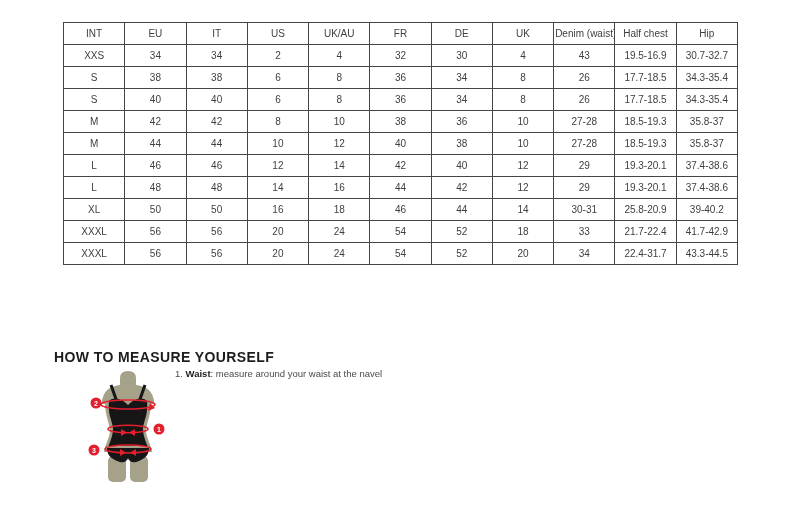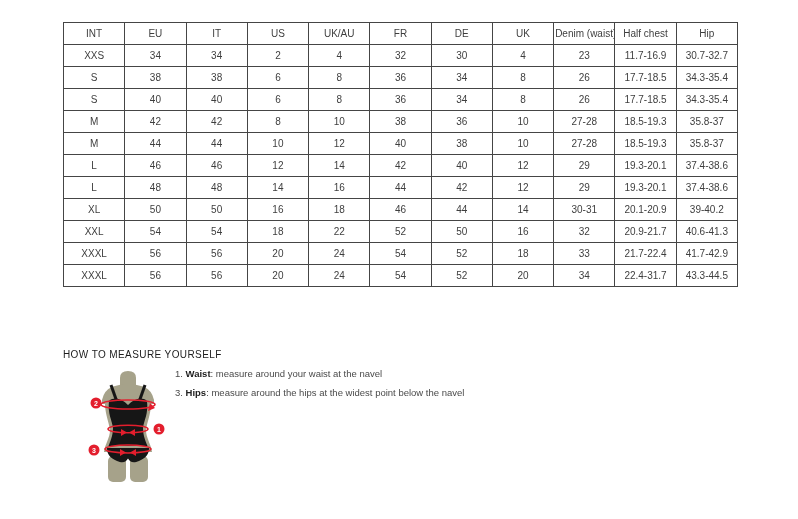--- a/index.html
+++ b/index.html
@@ -32,24 +32,24 @@
     text-align: center;
     vertical-align: middle;
     padding: 0 1px;
     white-space: nowrap;
     overflow: hidden;
   }
 
   
   .measure-title {
     position: absolute;
-    left: 63px;
+    left: 54px;
     top: 349px;
-    font-size: 10px;
-    font-weight: 400;
+    font-size: 14px;
+    font-weight: 700;
     letter-spacing: 0.4px;
     color: #1d1d1d;
   }
   .figure-wrap {
     position: absolute;
     left: 78px;
     top: 368px;
     width: 100px;
     height: 140px;
   }
@@ -98,22 +98,22 @@
     <tbody id="table-body">
         <tr>
           <td>XXS</td>
           <td>34</td>
           <td>34</td>
           <td>2</td>
           <td>4</td>
           <td>32</td>
           <td>30</td>
           <td>4</td>
-          <td>23</td>
-          <td>11.7-16.9</td>
+          <td>43</td>
+          <td>19.5-16.9</td>
           <td>30.7-32.7</td>
         </tr>
         <tr>
           <td>S</td>
           <td>38</td>
           <td>38</td>
           <td>6</td>
           <td>8</td>
           <td>36</td>
           <td>34</td>
@@ -190,35 +190,22 @@
         <tr>
           <td>XL</td>
           <td>50</td>
           <td>50</td>
           <td>16</td>
           <td>18</td>
           <td>46</td>
           <td>44</td>
           <td>14</td>
           <td>30-31</td>
-          <td>20.1-20.9</td>
+          <td>25.8-20.9</td>
           <td>39-40.2</td>
-        </tr>
-        <tr>
-          <td>XXL</td>
-          <td>54</td>
-          <td>54</td>
-          <td>18</td>
-          <td>22</td>
-          <td>52</td>
-          <td>50</td>
-          <td>16</td>
-          <td>32</td>
-          <td>20.9-21.7</td>
-          <td>40.6-41.3</td>
         </tr>
         <tr>
           <td>XXXL</td>
           <td>56</td>
           <td>56</td>
           <td>20</td>
           <td>24</td>
           <td>54</td>
           <td>52</td>
           <td>18</td>
@@ -276,16 +263,15 @@
       <text class="badge-num" x="18" y="37.6" text-anchor="middle">2</text>
       <circle cx="81" cy="61" r="5.5" fill="var(--accent)"></circle>
       <text class="badge-num" x="81" y="63.6" text-anchor="middle">1</text>
       <circle cx="16" cy="82" r="5.5" fill="var(--accent)"></circle>
       <text class="badge-num" x="16" y="84.6" text-anchor="middle">3</text>
     </svg>
   </div>
 
   <div class="steps" id="steps-list">
       <div class="step-line"><span>1. </span><b>Waist</b><span>: measure around your waist at the navel</span></div>
-      <div class="step-line"><span>3. </span><b>Hips</b><span>: measure around the hips at the widest point below the navel</span></div>
     </div>
 
 </div>
 
 </body></html>

